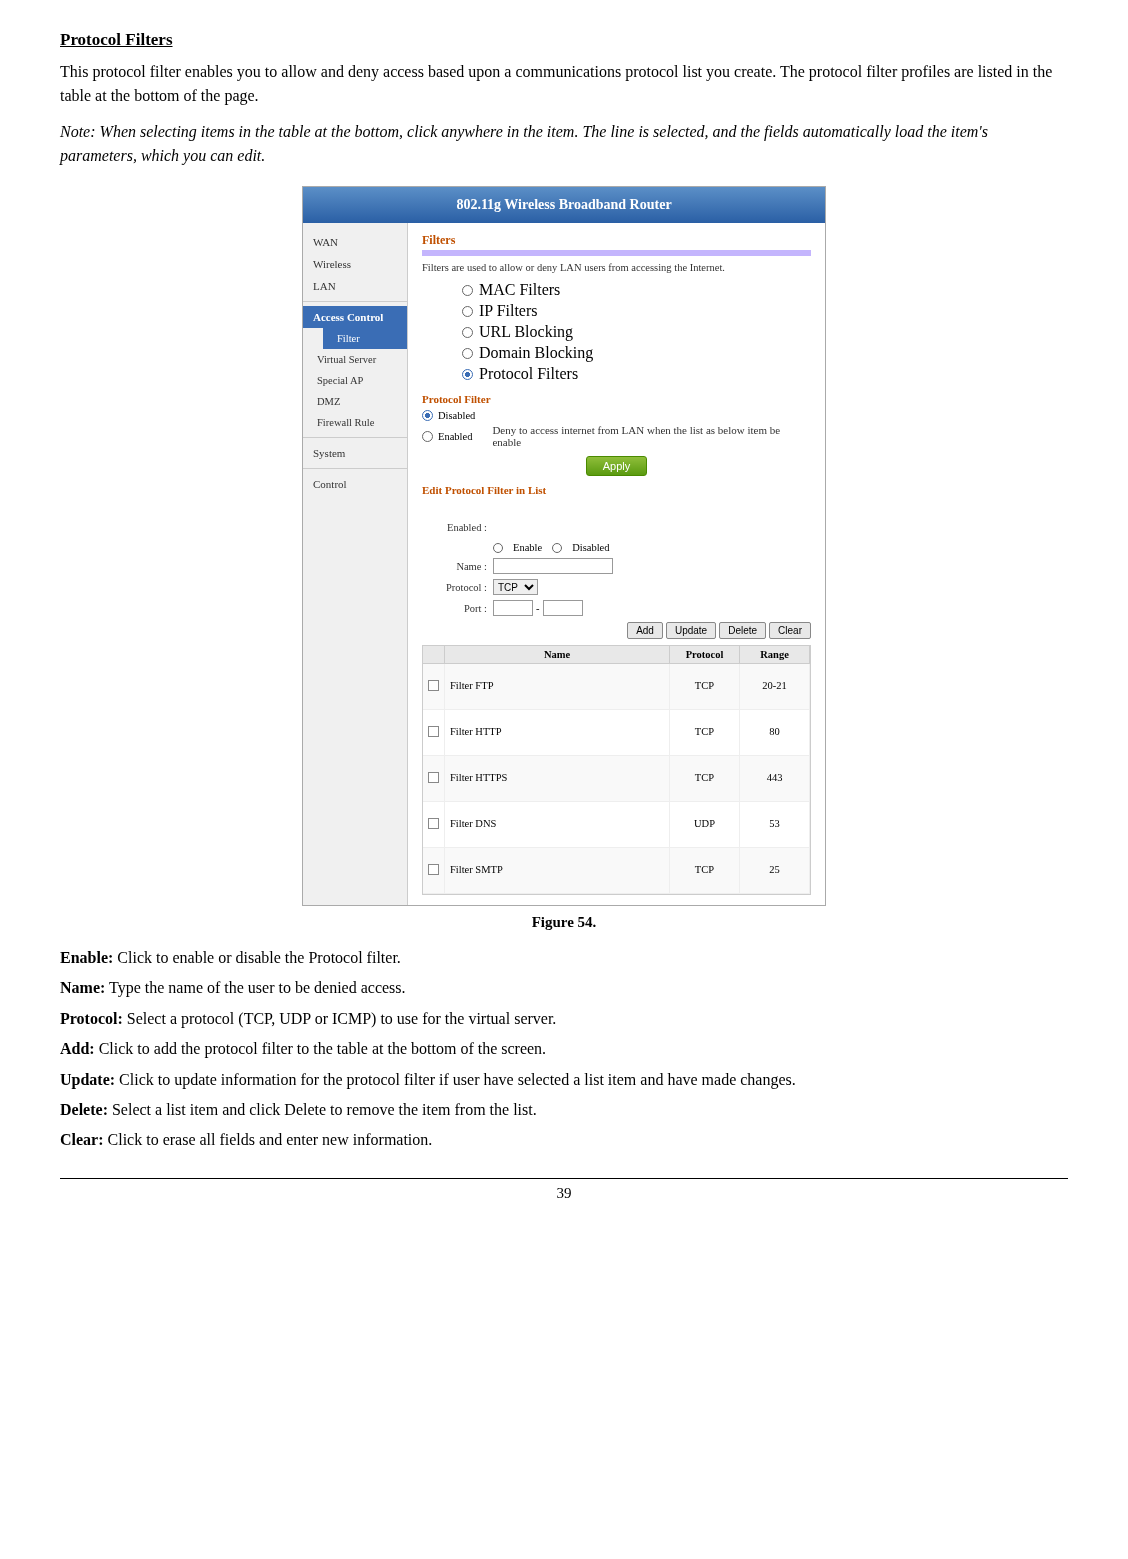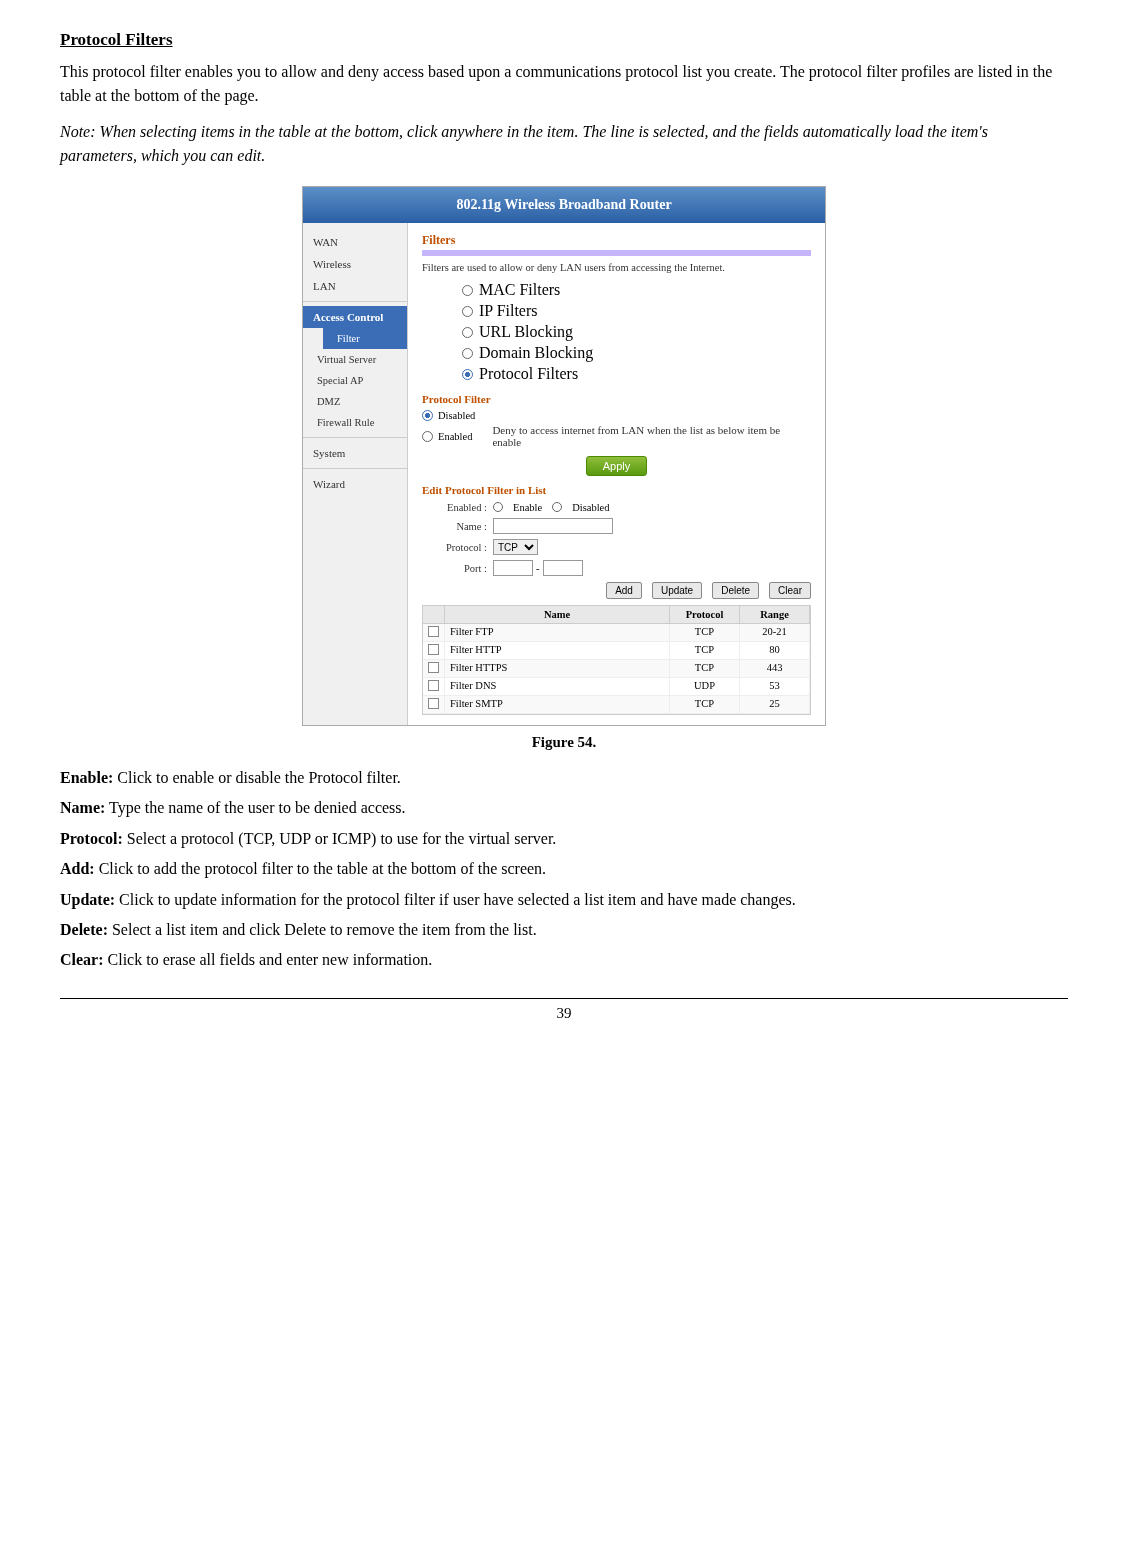--- a/index.html
+++ b/index.html
@@ -197,21 +197,21 @@
     }
     .port-dash {
       margin: 0 3px;
     }
     .form-input.port-input {
       width: 40px;
     }
     .action-buttons {
       display: flex;
       justify-content: flex-end;
-      gap: 10px;
+      gap: 3px;
       margin: 6px 0;
     }
     .action-btn {
       border: 1px solid #888;
       background: #e8e8e8;
       font-size: 10px;
       padding: 2px 8px;
       cursor: pointer;
       border-radius: 2px;
     }
@@ -232,21 +232,21 @@
       text-align: center;
       border-right: 1px solid #ccc;
     }
     .table-row {
       display: grid;
       grid-template-columns: 22px 1fr 70px 70px;
       border-bottom: 1px solid #eee;
     }
     .table-row:nth-child(even) { background: #f9f9f9; }
     .table-cell {
-      padding: 2px 5px;
+      padding: 16px 5px;
       border-right: 1px solid #eee;
       text-align: center;
     }
     .table-cell.left { text-align: left; }
     .check-box {
       width: 11px;
       height: 11px;
       border: 1px solid #888;
       background: #fff;
       display: inline-block;
@@ -274,22 +274,23 @@
       padding-top: 6px;
     }
     .enabled-radio-row {
       display: flex;
       align-items: center;
       gap: 10px;
       font-size: 10.5px;
     }
     .enabled-option {
       display: flex;
-      align-items: flex-start;
+      align-items: flex-end;
       gap: 4px;
+      margin-top: 40px;
     }
   </style>
 </head>
 <body>
 
 <div class="page-title">Protocol Filters</div>
 
 <p class="intro-text">This  protocol  filter  enables  you  to  allow  and  deny  access  based  upon  a  communications protocol list you create. The protocol filter profiles are listed in the table at the bottom of the page.</p>
 
 <p class="note-text">Note:  When  selecting  items  in  the  table  at  the  bottom,  click  anywhere  in  the  item.  The  line  is selected, and the fields automatically load the item's parameters, which you can edit.</p>
@@ -307,21 +308,21 @@
       <div class="sidebar-divider"></div>
       <div class="sidebar-item active-parent">Access Control</div>
       <div class="sidebar-item sub active">Filter</div>
       <div class="sidebar-item sub">Virtual Server</div>
       <div class="sidebar-item sub">Special AP</div>
       <div class="sidebar-item sub">DMZ</div>
       <div class="sidebar-item sub">Firewall Rule</div>
       <div class="sidebar-divider"></div>
       <div class="sidebar-item">System</div>
       <div class="sidebar-divider"></div>
-      <div class="sidebar-item">Wizard</div>
+      <div class="sidebar-item">Control</div>
     </div>
 
     <div class="router-content">
       <div class="content-section-title">Filters</div>
       <div class="content-desc">Filters are used to allow or deny LAN users from accessing the Internet.</div>
 
       <div class="radio-group">
         <div class="radio-row">
           <span class="radio-circle"></span>
           <span>MAC Filters</span>

